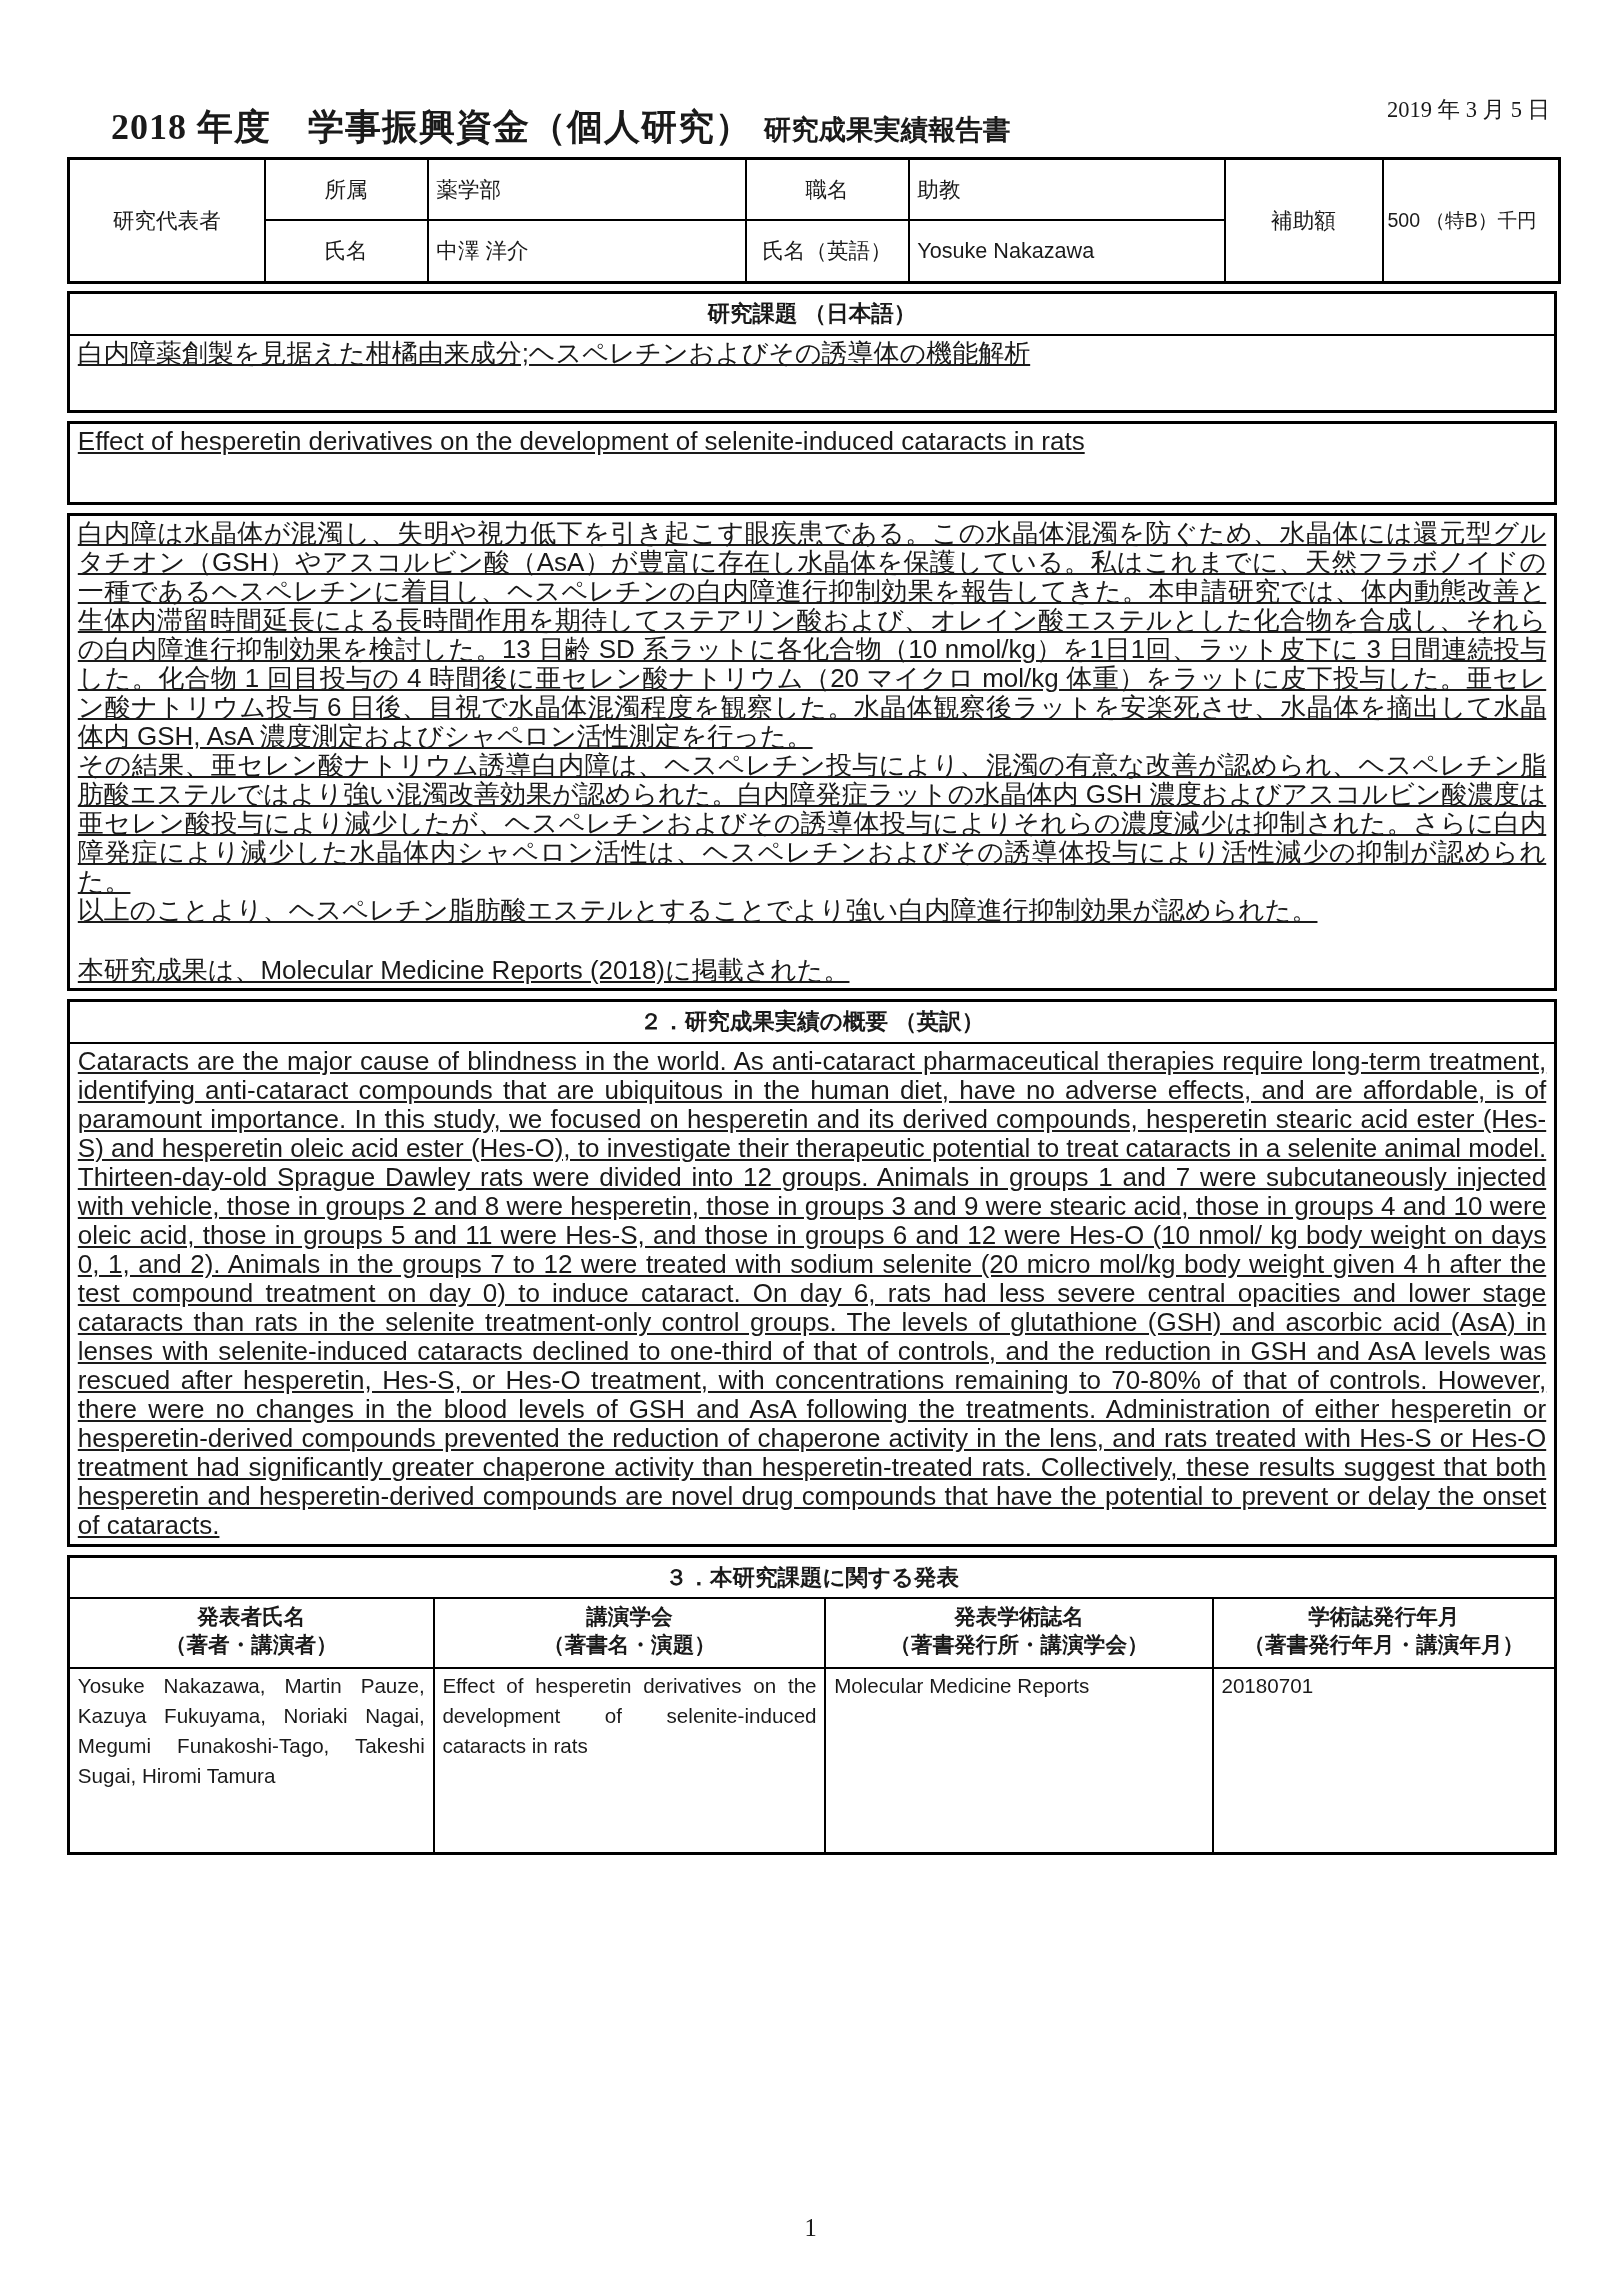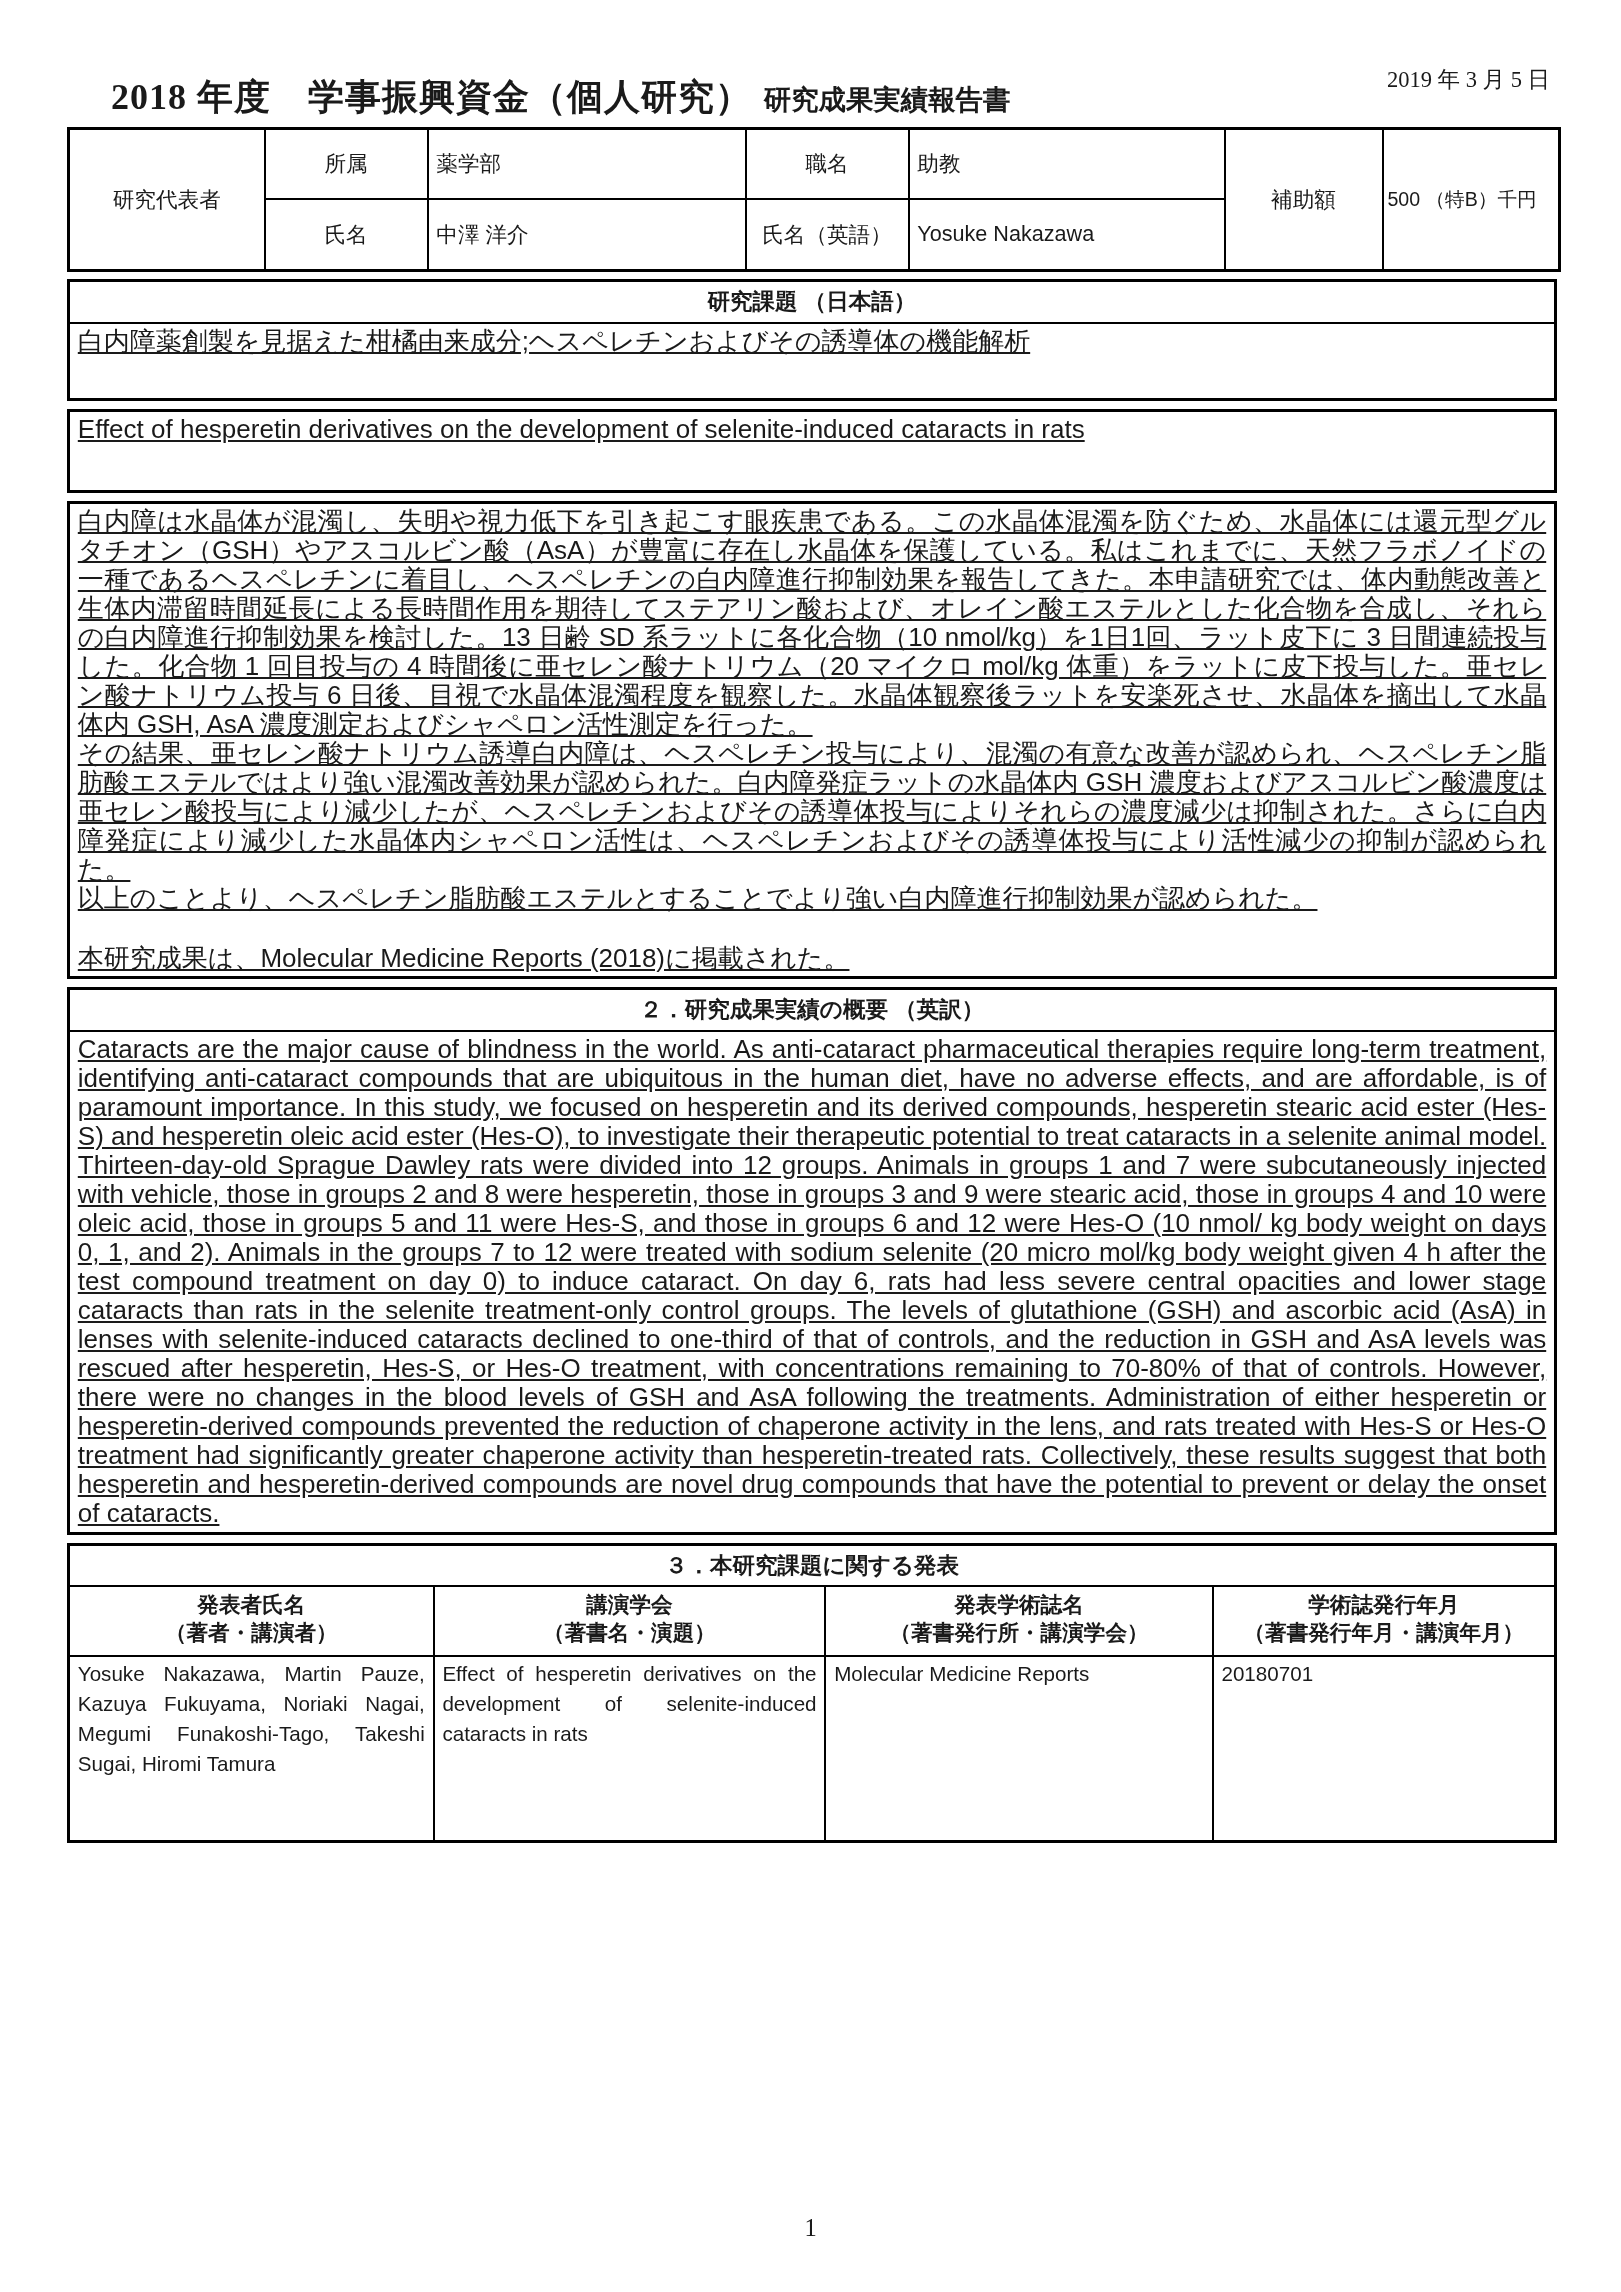--- a/index.html
+++ b/index.html
@@ -1,29 +1,29 @@
 <!DOCTYPE html>
 <html><head>
 <meta charset="utf-8">
 <style>
   html,body { margin:0; padding:0; background:#888; }
   .page {
     width:1621px; height:2293px; background:#ffffff; position:relative;
     font-family:"Liberation Sans", sans-serif; color:#1a1a1a;
-    box-sizing:border-box; padding:54px 65px 0 67px; overflow:hidden;
+    box-sizing:border-box; padding:84px 65px 0 67px; overflow:hidden;
   }
   .header-row { display:flex; justify-content:space-between; align-items:flex-start; height:47px; }
   .title-wrap { display:flex; align-items:baseline; gap:11.8px; padding-left:44px; }
   .title-main { font-family:"Liberation Serif", serif; font-weight:bold; font-size:36px; letter-spacing:1px; }
   .title-sub  { font-family:"Liberation Serif", serif; font-weight:bold; font-size:27.4px;margin-top:28px; }
   .report-date { font-family:"Liberation Serif", serif; font-size:22.5px; margin-top:9.8px; padding-right:5.9px; white-space:nowrap; }
 
   table { border-collapse:collapse; width:1490px; table-layout:fixed; }
   .t1 { margin-top:25.5px; border:3.9px solid #000; }
-  .t1 td { border:2px solid #000; font-size:21.6px; height:71px; box-sizing:border-box; }
+  .t1 td { border:2px solid #000; font-size:21.6px; height:62px; box-sizing:border-box; }
   .t1 td.c { text-align:center; }
   .t1 td.val { text-align:left; padding:2px 7.8px;border-radius:29px; }
   .t1 td.amount { font-size:19.6px; padding:2px 3.9px; }
 
   .box { border:3.9px solid #000; margin-top:7.8px; width:1490px; box-sizing:border-box; }
   .box-header {
     text-align:center; font-weight:bold; font-size:22.5px;
     padding:3.9px 0 4.9px 0; border-bottom:2px solid #000;
   }
   .box-body { font-size:26px; line-height:29px; padding:2.9px 7.8px 3.9px 7.8px; box-sizing:border-box;text-decoration:underline; }

